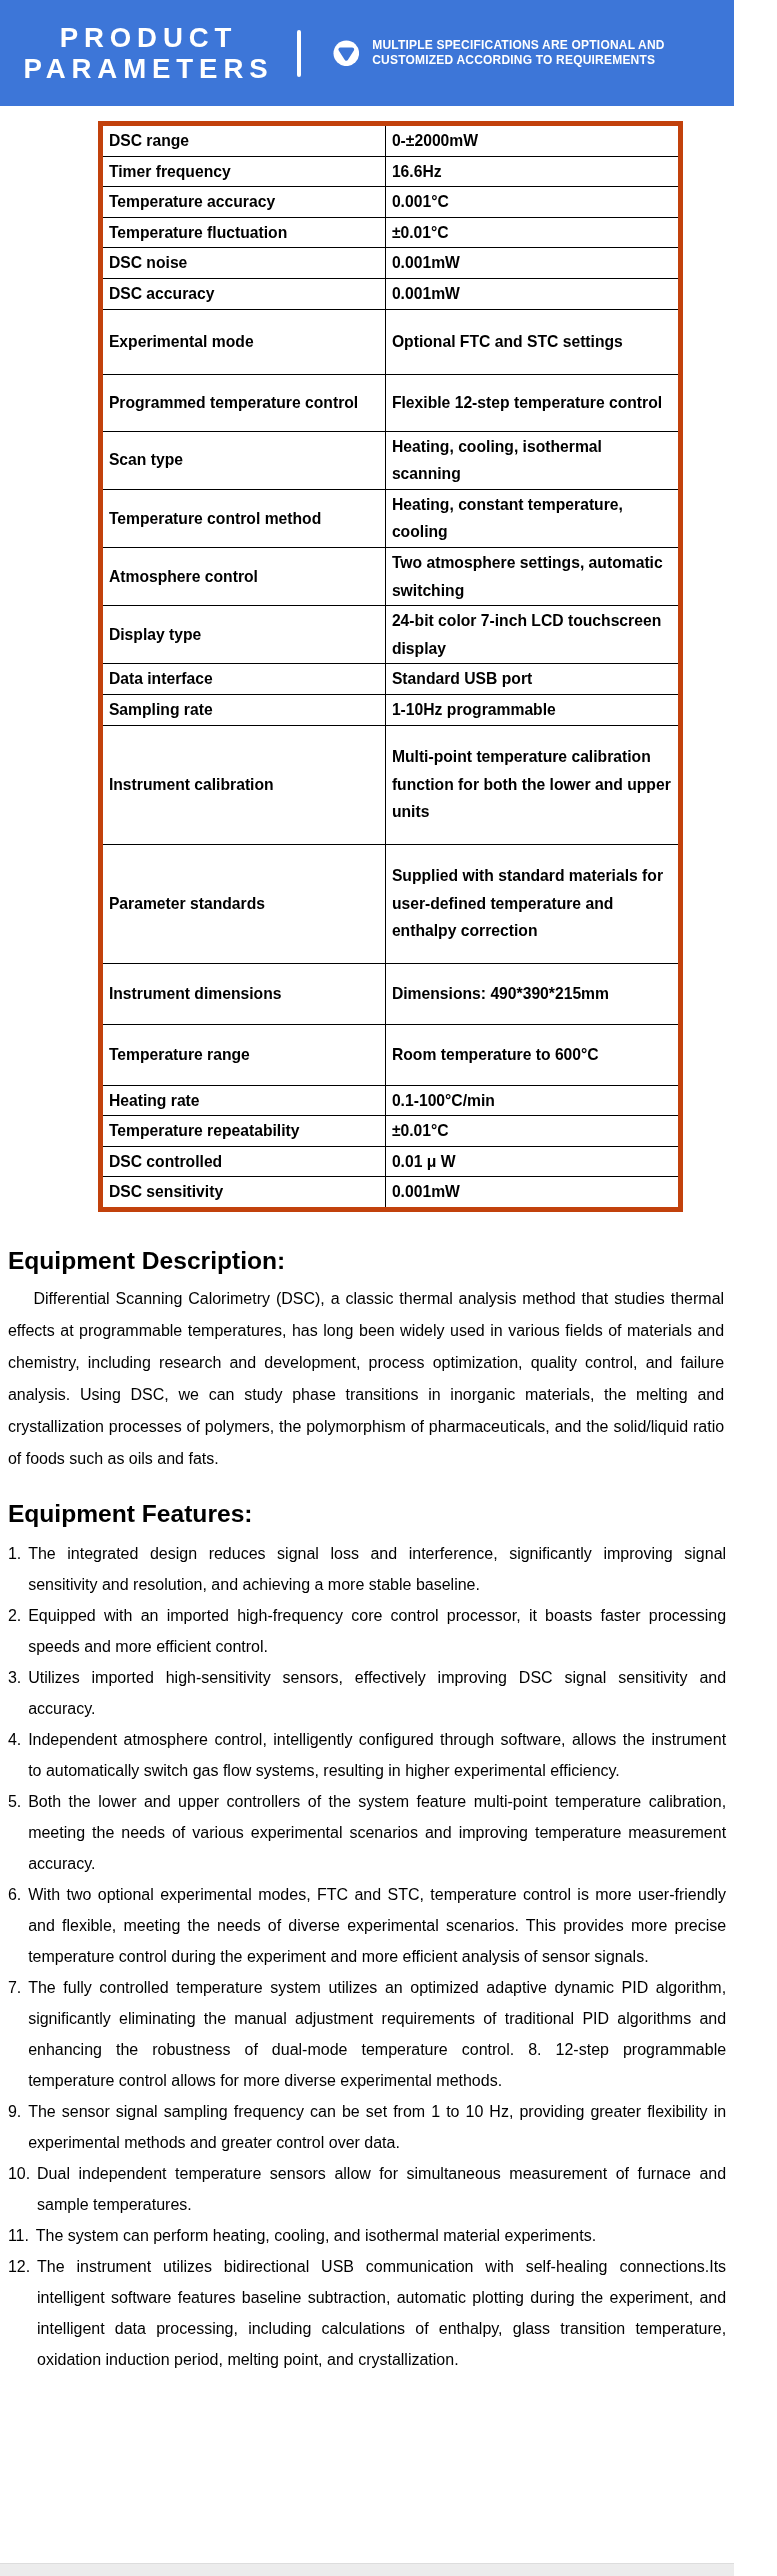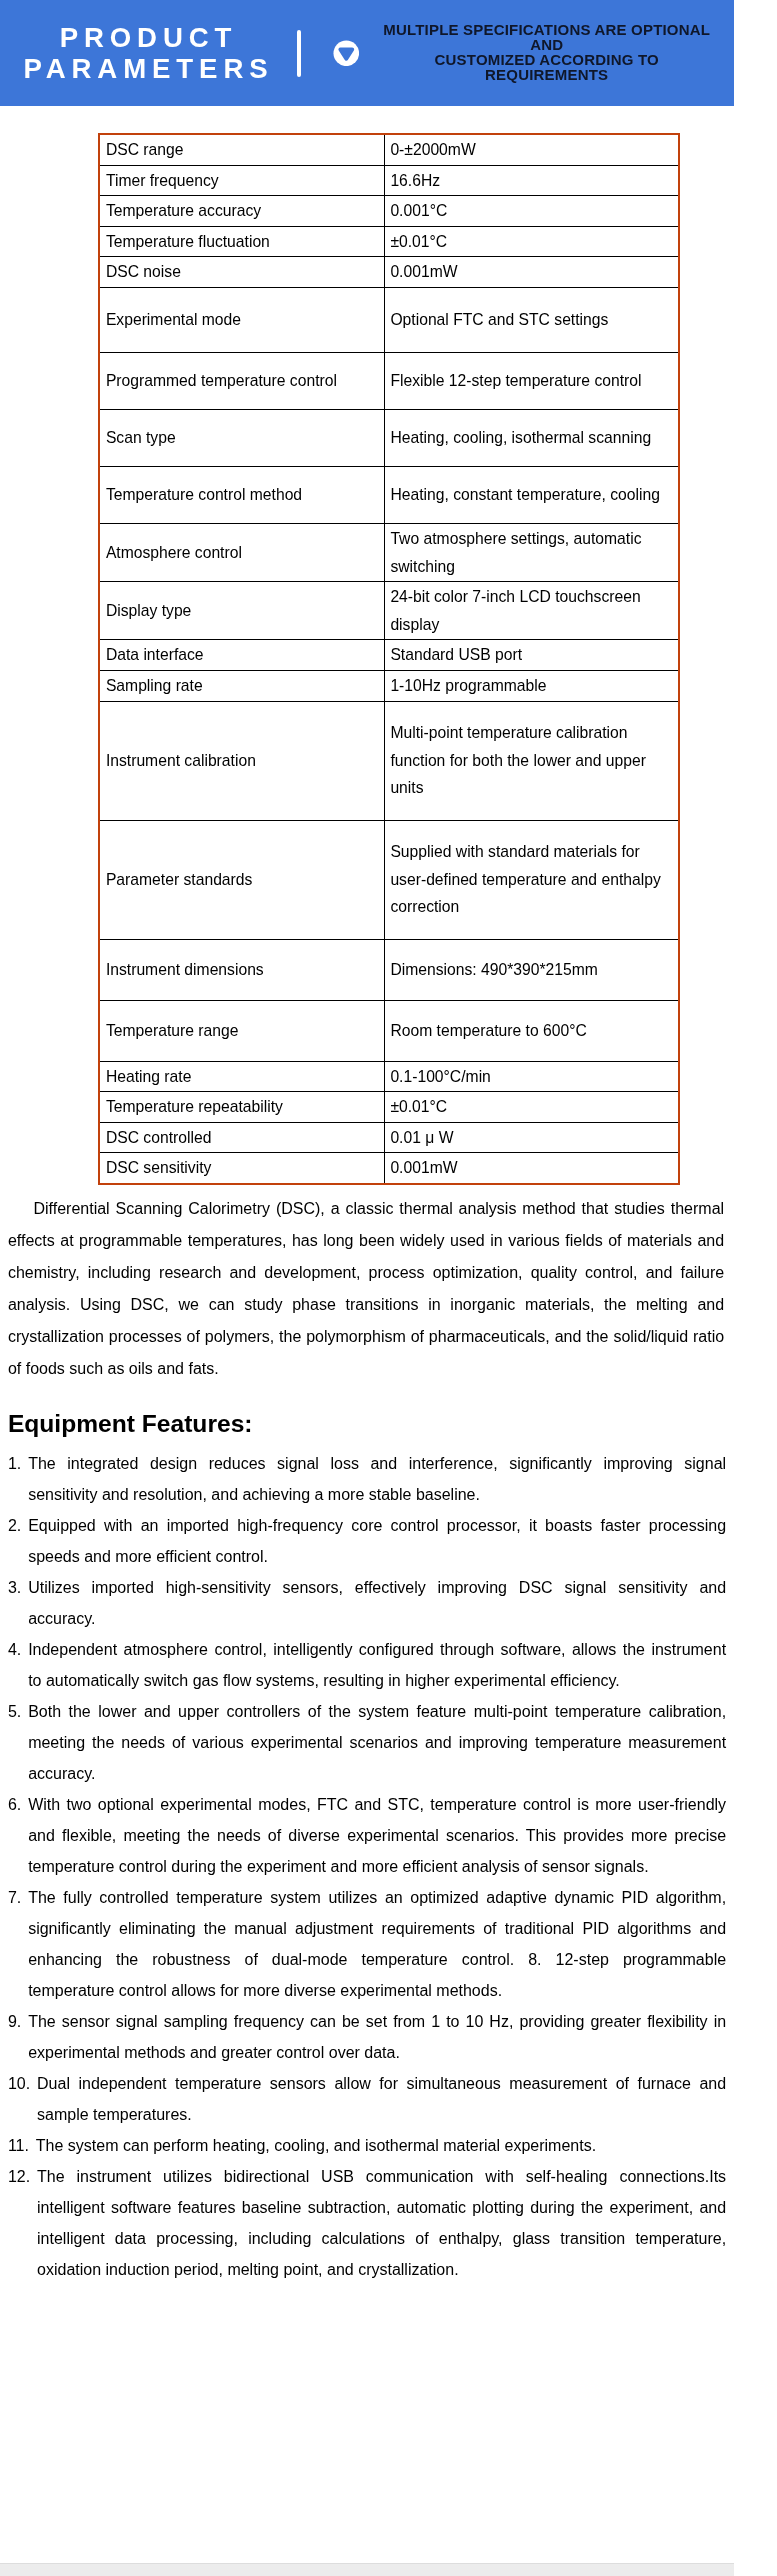--- a/index.html
+++ b/index.html
@@ -21,29 +21,30 @@
     font-size:27.6px; line-height:31.5px; letter-spacing:5.9px;
   }
   .banner-divider { width:3.9px; height:47px; background:#fff; border-radius:2px; flex:0 0 auto; }
   .badge {
     margin-left:auto; display:flex; align-items:center;
     padding-right:12.8px;
   }
   .badge-icon { flex:0 0 auto; margin-right:12.8px; }
   .badge-icon svg { display:block; }
   .badge-text {
-    width:349px; text-align:center; color:#0f172a;
-    font-size:15px; font-weight:700; line-height:14.8px; letter-spacing:0.2px;
+    width:349px; text-align:left; color:#ffffff;
+    font-size:12px; font-weight:700; line-height:14.8px; letter-spacing:0.2px;
   }
 
   
   table.spec {
     border-collapse:collapse; table-layout:fixed;
-    width:581px; margin:27px 0 0 98px;
-    border:2px solid #c2410c;
+    width:581px; margin:15px 0 0 98px;
+    border:5px solid #c2410c;
+    font-weight:bold;
   }
   table.spec td {
     border:1px solid #000; vertical-align:middle;
     font-size:15.7px; line-height:27.6px; padding:1px 5.9px;
     overflow:hidden;
   }
   .h30  { height:29.5px; }
   .h58  { height:57px; }
   .h66  { height:65px; }
   .h62  { height:61px;padding-left:48px; }
@@ -114,20 +115,24 @@
         <td class="val">0.001°C</td>
       </tr>
       <tr class="h30">
         <td class="lbl">Temperature fluctuation</td>
         <td class="val">±0.01°C</td>
       </tr>
       <tr class="h30">
         <td class="lbl">DSC noise</td>
         <td class="val">0.001mW</td>
       </tr>
+      <tr class="h30">
+        <td class="lbl">DSC accuracy</td>
+        <td class="val">0.001mW</td>
+      </tr>
       <tr class="h66">
         <td class="lbl">Experimental mode</td>
         <td class="val">Optional FTC and STC settings</td>
       </tr>
       <tr class="h58">
         <td class="lbl">Programmed temperature control</td>
         <td class="val">Flexible 12-step temperature control</td>
       </tr>
       <tr class="h58">
         <td class="lbl">Scan type</td>
@@ -182,20 +187,21 @@
         <td class="val">0.01 μ W</td>
       </tr>
       <tr class="h30">
         <td class="lbl">DSC sensitivity</td>
         <td class="val">0.001mW</td>
       </tr>
     </tbody>
   </table>
 
   <section class="section">
+    <h2 class="sec-heading">Equipment Description:</h2>
     <p class="desc">Differential Scanning Calorimetry (DSC), a classic thermal analysis method that studies thermal effects at programmable temperatures, has long been widely used in various fields of materials and chemistry, including research and development, process optimization, quality control, and failure analysis. Using DSC, we can study phase transitions in inorganic materials, the melting and crystallization processes of polymers, the polymorphism of pharmaceuticals, and the solid/liquid ratio of foods such as oils and fats.</p>
   </section>
 
   <section class="section">
     <h2 class="sec-heading features-h">Equipment Features:</h2>
     <div class="features">
       <div class="feat">
         <span class="num">1.</span>
         <span class="txt">The integrated design reduces signal loss and interference,  significantly improving signal sensitivity and resolution, and achieving a more stable baseline.</span>
       </div>

